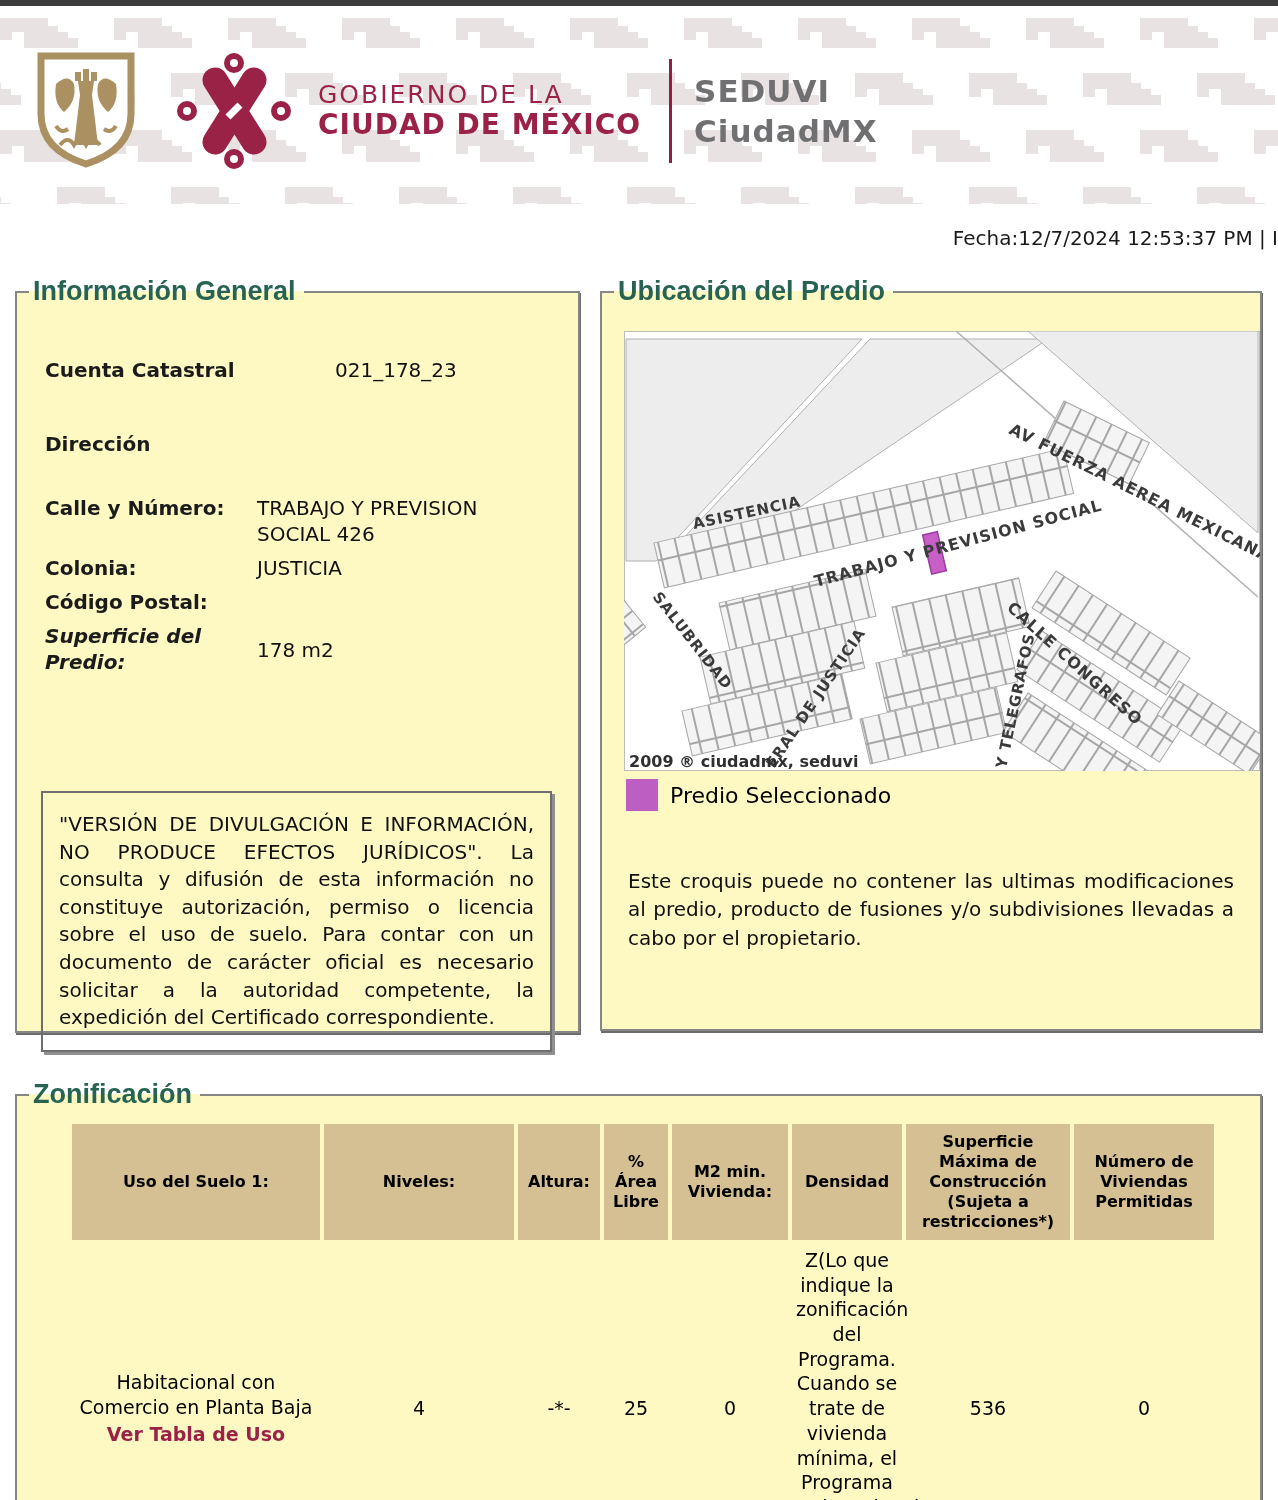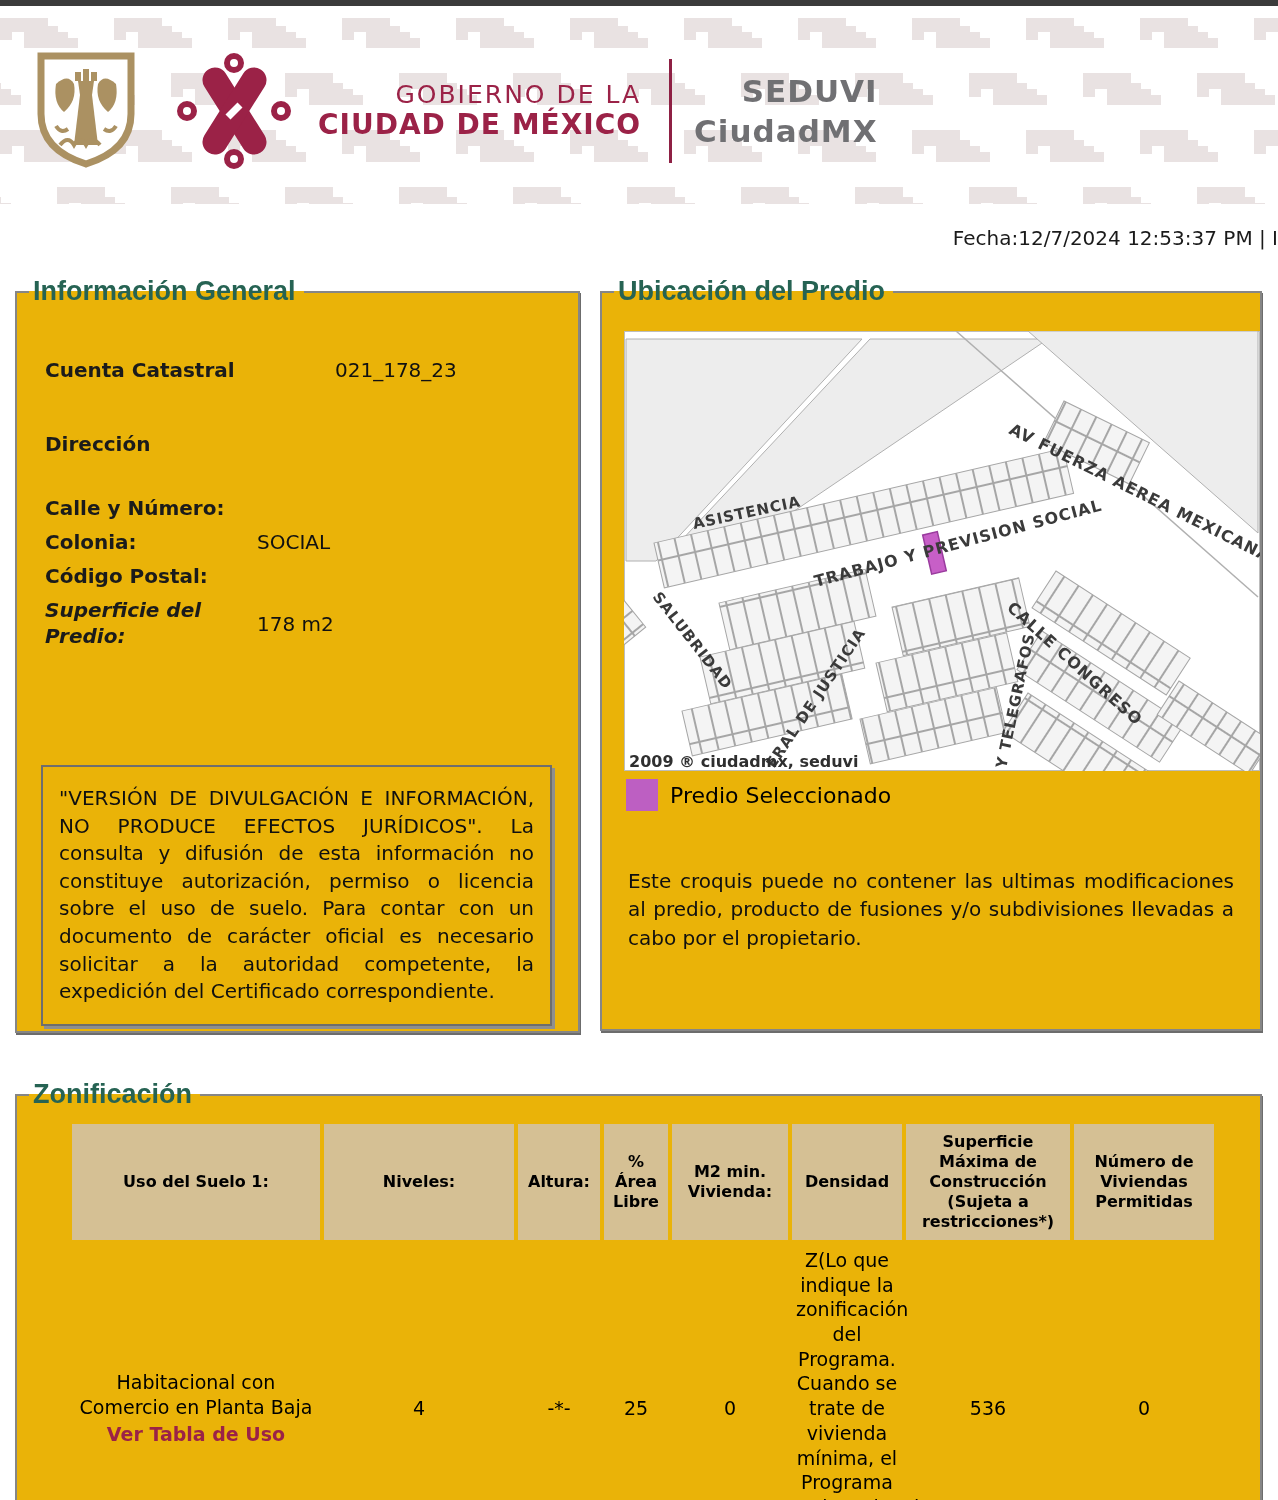--- a/index.html
+++ b/index.html
@@ -1,35 +1,35 @@
 <!DOCTYPE html>
 <html><head>
 <meta charset="utf-8">
 <style>
   html,body{margin:0;padding:0;background:#fff;}
   body{width:1278px;min-height:1500px;font-family:"DejaVu Sans","Liberation Sans",sans-serif;color:#111;position:relative;overflow:hidden;}
 
   .topbar{height:6px;background:#3b3b3b;}
   .banner{position:relative;height:204px;overflow:hidden;background:#fff;}
   .banner .pattern-svg{position:absolute;left:0;top:0;}
-  .banner .content{position:absolute;left:34px;top:44px;display:flex;align-items:center;text-align:right;}
+  .banner .content{position:absolute;left:34px;top:44px;display:flex;align-items:center;}
   .shield{margin-right:38px;}
   .xlogo{margin-right:26px;}
   .gob-text{color:#9b2247;line-height:1.15;margin-right:28px;}
   .gob-line1{font-size:25px;font-weight:500;letter-spacing:2px;}
   .gob-line2{font-size:28px;font-weight:800;letter-spacing:1px;}
   .divider{width:3px;height:104px;background:#8e2044;margin-right:22px;}
   .seduvi-block{color:#707073;font-weight:bold;line-height:1.3;letter-spacing:1px;}
   .seduvi-line{font-size:31px;}
 
   .fecha-row{text-align:right;padding:16px 0 0 0;font-size:20px;color:#1a1a1a;white-space:nowrap;overflow:hidden;}
 
   .cols{display:flex;gap:20px;padding:26px 16px 0 15px;align-items:stretch;}
 
-  fieldset{border:2px solid #868686;box-shadow:1px 2px 0 #6c6c6c;background:#eab308;margin:0;padding:0 0 18px 0;}
+  fieldset{border:2px solid #868686;box-shadow:1px 2px 0 #6c6c6c;background:#fef9c3;margin:0;padding:0 0 18px 0;}
   legend{color:#266353;font-weight:bold;font-size:27px;font-family:"Liberation Sans",sans-serif;margin-left:12px;padding:0 8px 0 4px;}
 
   .fs-info{width:565px;box-sizing:border-box;height:757px;}
   .fs-ubic{width:662px;box-sizing:border-box;height:755px;}
 
   .info-rows{padding:50px 24px 0 28px;font-size:20px;}
   .irow{display:flex;align-items:flex-start;}
   .ilabel{width:212px;flex:none;font-weight:bold;color:#1b1b1b;line-height:1.3;}
   .ival{flex:1;line-height:1.3;}
   .ival.indent{padding-left:78px;}
@@ -132,24 +132,25 @@
       <div class="irow mb-lg">
         <div class="ilabel">Cuenta Catastral</div>
         <div class="ival indent">021_178_23</div>
       </div>
       <div class="irow mb-xl">
         <div class="ilabel">Dirección</div>
         <div class="ival"></div>
       </div>
       <div class="irow mb-sm">
         <div class="ilabel">Calle y Número:</div>
+        <div class="ival" style="max-width:240px;">TRABAJO Y PREVISION SOCIAL 426</div>
       </div>
       <div class="irow mb-sm">
         <div class="ilabel">Colonia:</div>
-        <div class="ival">SOCIAL</div>
+        <div class="ival">JUSTICIA</div>
       </div>
       <div class="irow mb-sm">
         <div class="ilabel">Código Postal:</div>
       </div>
       <div class="irow">
         <div class="ilabel" style="width:180px;font-style:italic;">Superficie del Predio:</div>
         <div class="ival" style="padding-left:32px;padding-top:14px;">178 m2</div>
       </div>
     </div>
     <div class="disclaimer">"VERSIÓN DE DIVULGACIÓN E INFORMACIÓN, NO PRODUCE EFECTOS JURÍDICOS". La consulta y difusión de esta información no constituye autorización, permiso o licencia sobre el uso de suelo. Para contar con un documento de carácter oficial es necesario solicitar a la autoridad competente, la expedición del Certificado correspondiente.</div>

